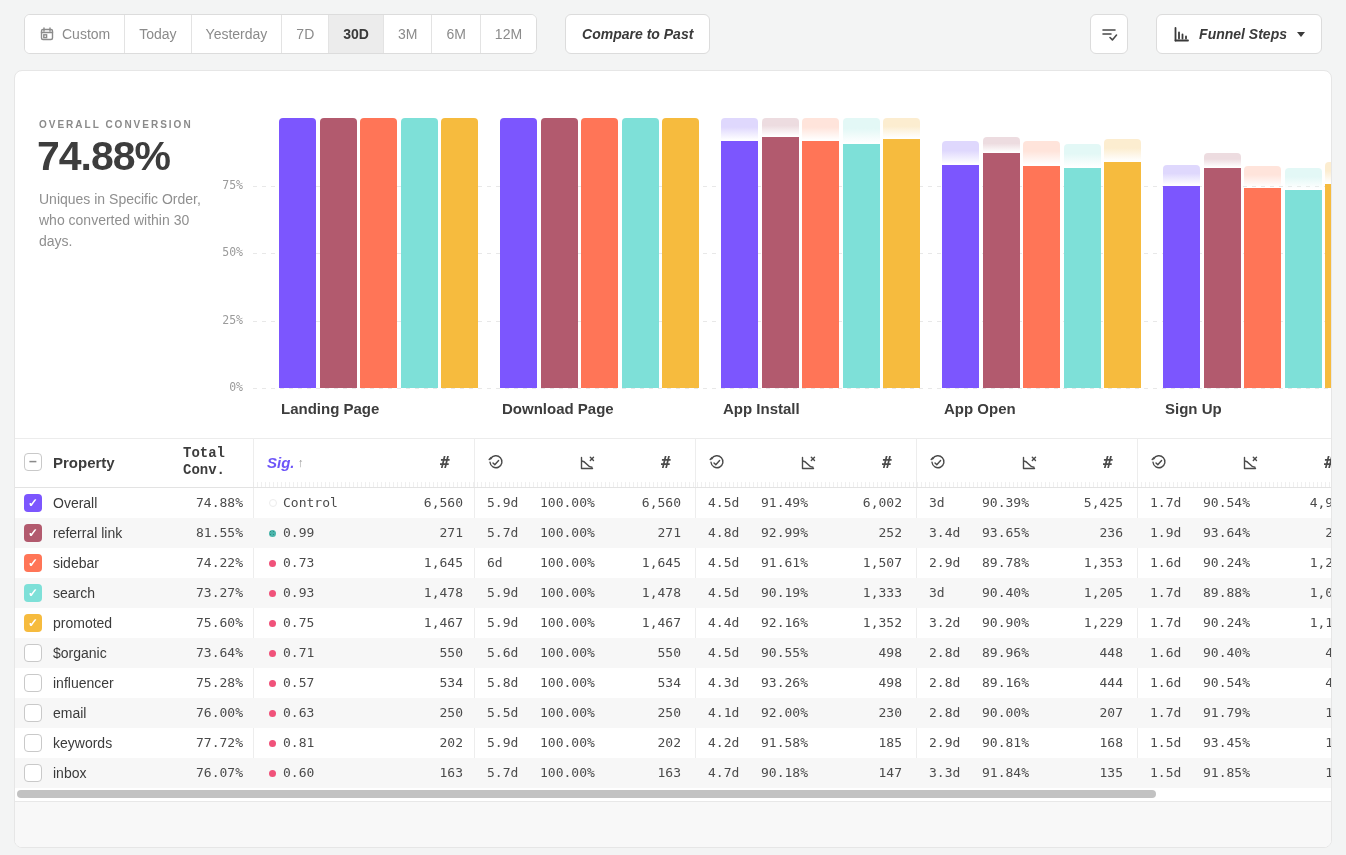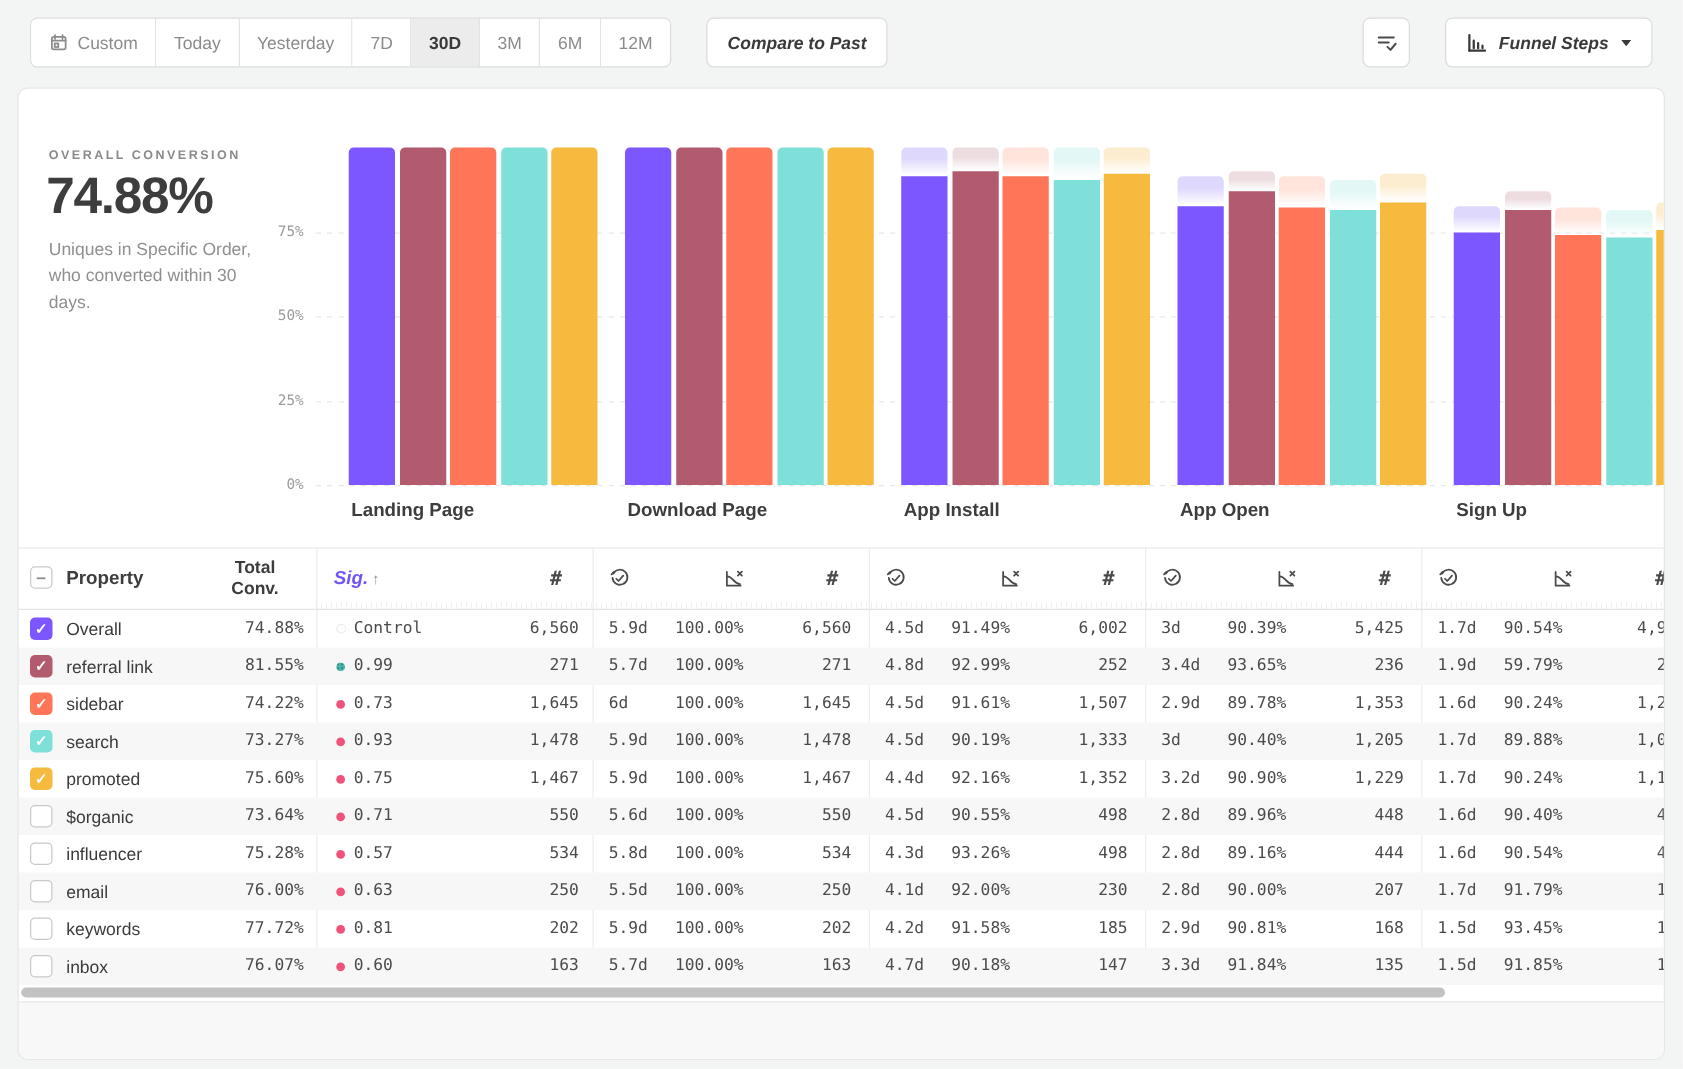--- a/index.html
+++ b/index.html
@@ -41,21 +41,21 @@
   .step-label{position:absolute;font-size:15px;font-weight:700;color:#3d3d3d;}
 
   
   .tbl-border-top{position:absolute;left:0;right:0;top:367px;height:1px;background:#ececec;}
   .vline{position:absolute;top:367px;height:350px;width:1px;background:#ededed;}
   .hdr-bottom{position:absolute;left:0;right:0;top:416px;height:1px;background:#e3e3e3;}
   .hatch{position:absolute;left:238px;right:0;top:411px;height:5px;opacity:.65;
     background-image:repeating-linear-gradient(90deg,#e7e7e7 0 1px,transparent 1px 4px);}
   .hcell{position:absolute;top:367px;height:49px;display:flex;align-items:center;color:#4a4a4a;}
   .hdr-label{font-size:15px;font-weight:700;color:#3d3d3d;}
-  .hdr-total{font-size:14px;font-weight:700;color:#3d3d3d;text-align:center;line-height:17px;}
+  .hdr-total{font-size:14px;font-weight:700;color:#3d3d3d;text-align:center;line-height:17px;font-family:Liberation Mono, monospace;}
   .sig-hdr{font-size:15px;font-weight:700;font-style:italic;color:#6E56F8;}
   .sort-arrow{font-size:12px;color:#9a9a9a;font-style:normal;margin-left:3px;font-weight:400;}
   .hash{font-family:"DejaVu Sans Mono",monospace;font-size:16px;font-weight:700;color:#4a4a4a;}
   .row{position:absolute;left:0;right:0;height:30px;}
   .row.stripe{background:#f7f7f7;}
   .cell{position:absolute;top:0;height:30px;line-height:30px;font-size:13px;color:#4b4b4b;white-space:nowrap;}
   .cell.num{font-family:"DejaVu Sans Mono",monospace;text-align:right;}
   .cell.mono-l{font-family:"DejaVu Sans Mono",monospace;}
   .prop{font-size:14px;color:#3b3b3b;}
   .cb{position:absolute;left:9px;top:6px;width:18px;height:18px;box-sizing:border-box;border-radius:4px;
@@ -291,21 +291,21 @@
           <div class="cell mono-l" style="left: 472px;">5.7d</div>
           <div class="cell mono-l" style="left: 525px;">100.00%</div>
           <div class="cell num" style="left: 559px; width: 107px;">271</div>
           <div class="cell mono-l" style="left: 693px;">4.8d</div>
           <div class="cell mono-l" style="left: 746px;">92.99%</div>
           <div class="cell num" style="left: 780px; width: 107px;">252</div>
           <div class="cell mono-l" style="left: 914px;">3.4d</div>
           <div class="cell mono-l" style="left: 967px;">93.65%</div>
           <div class="cell num" style="left: 1001px; width: 107px;">236</div>
           <div class="cell mono-l" style="left: 1135px;">1.9d</div>
-          <div class="cell mono-l" style="left: 1188px;">59.79%</div>
+          <div class="cell mono-l" style="left: 1188px;">93.64%</div>
           <div class="cell num" style="left: 1222px; width: 104px;">22</div>
         </div>
         <div class="row" style="top: 477px;">
           <div class="cb checked" style="background: rgb(255, 117, 87);">✓</div>
           <div class="cell prop" style="left: 38px;">sidebar</div>
           <div class="cell num" style="left: 140px; width: 88px;">74.22%</div>
           <div class="dot pink" style="left: 254px; background: rgb(240, 82, 122);"></div>
           <div class="cell mono-l" style="left: 268px;">0.73</div>
           <div class="cell num" style="left: 340px; width: 108px;">1,645</div>
           <div class="cell mono-l" style="left: 472px;">6d</div>

